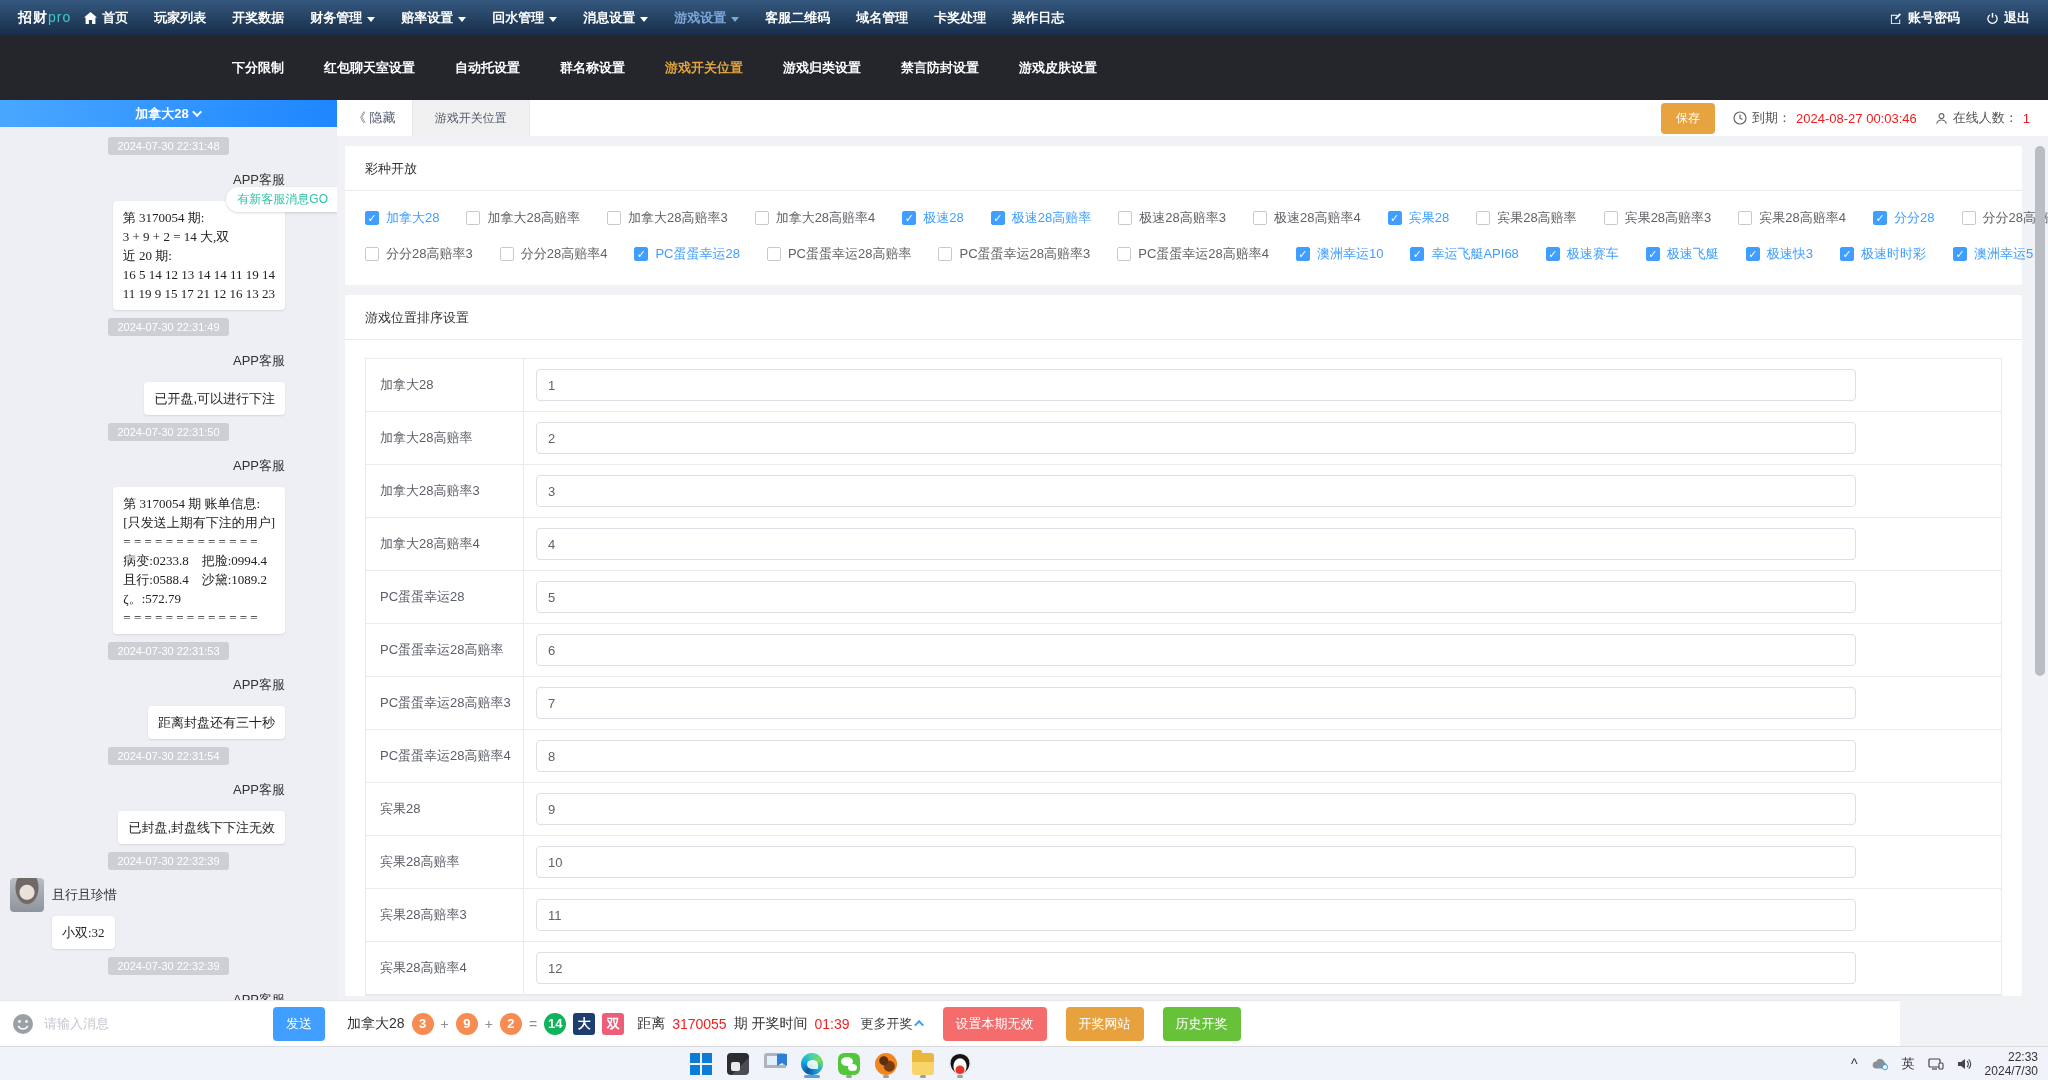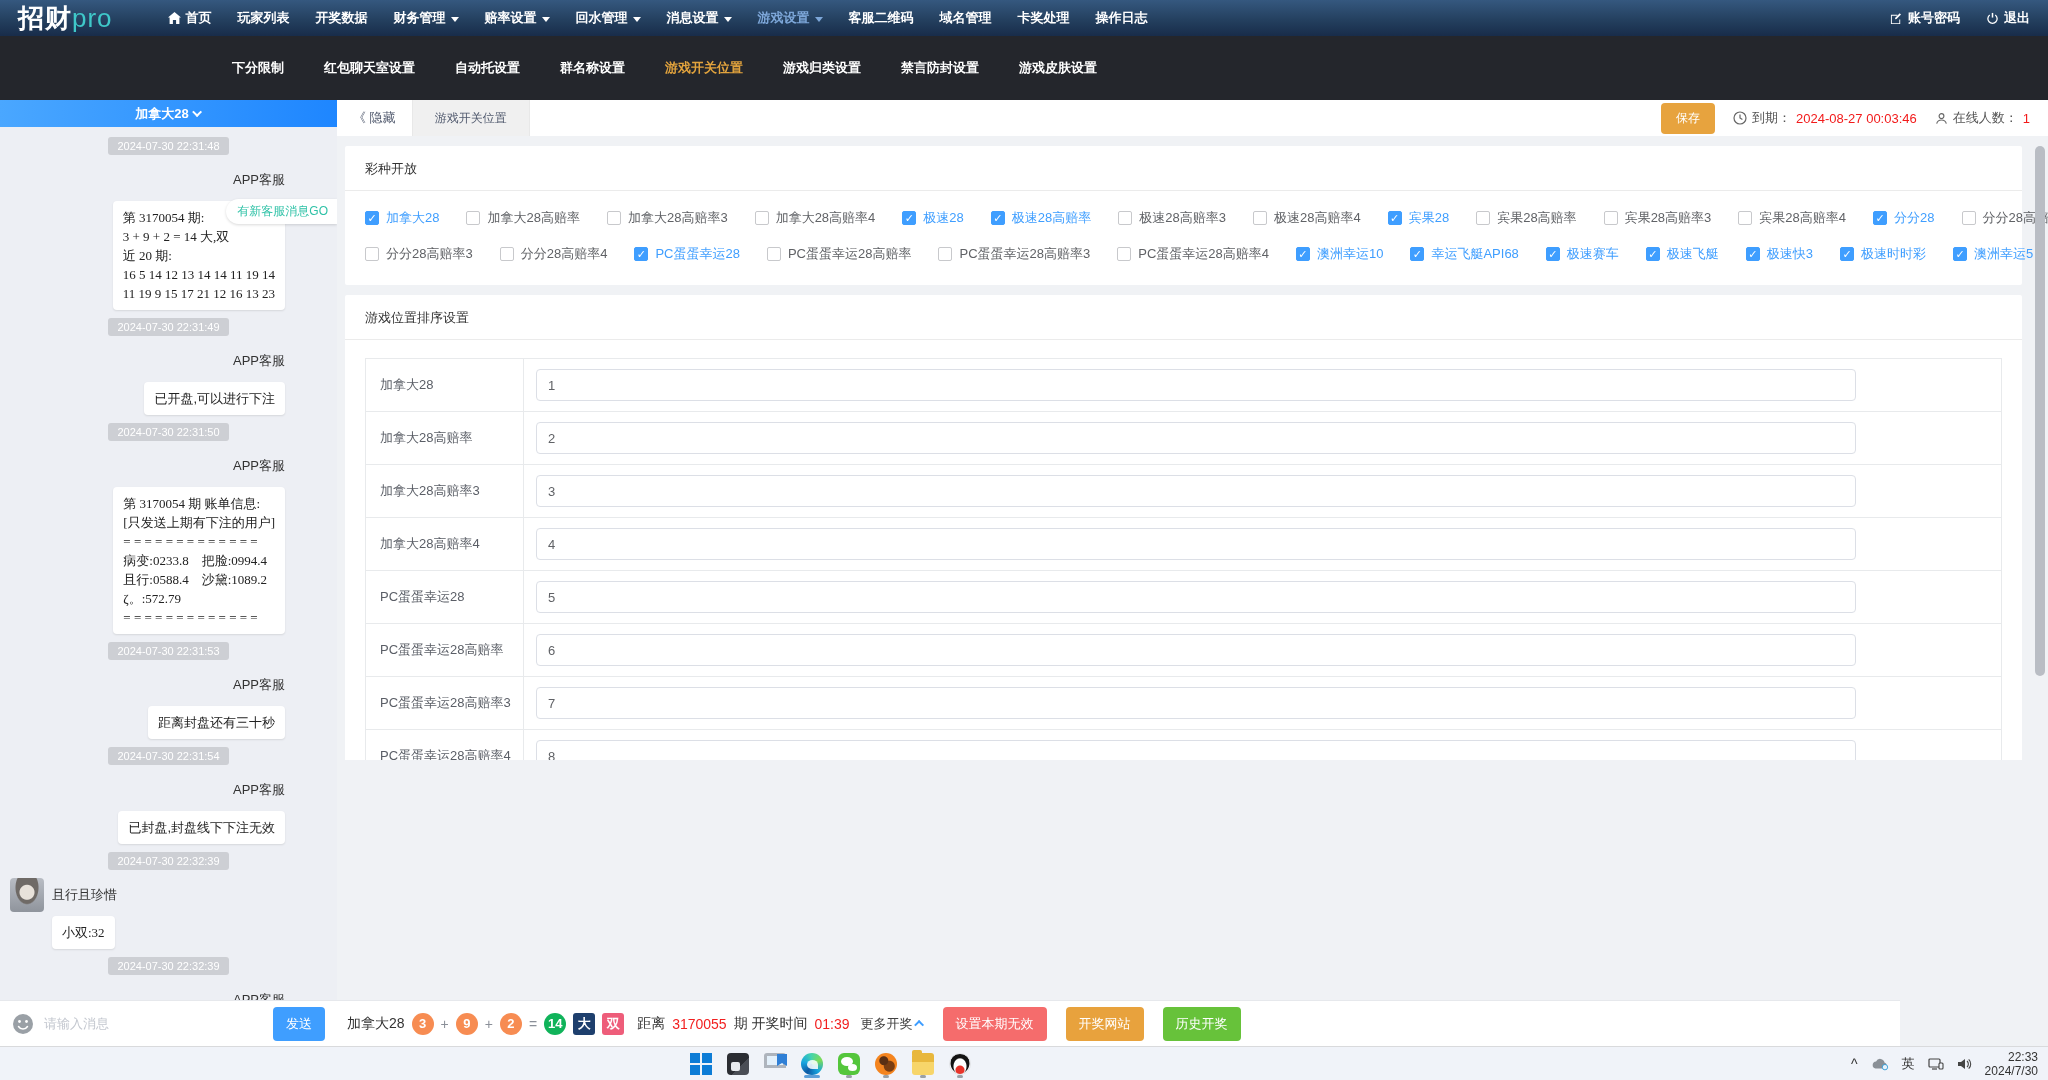--- a/index.html
+++ b/index.html
@@ -3,21 +3,21 @@
 <meta charset="utf-8">
 <style>
   * { margin:0; padding:0; box-sizing:border-box; }
   html,body { width:2048px; height:1080px; overflow:hidden; }
   body { font-family:"Liberation Sans","DejaVu Sans",sans-serif; background:#f0f2f5; position:relative; font-size:13px; }
 
   
   .topnav { position:absolute; left:0; top:0; width:2048px; height:36px;
     background:linear-gradient(180deg,#35587f 0%,#24405f 55%,#182c4a 100%);
     display:flex; align-items:center; padding:0 18px; color:#fff; z-index:30; }
-  .logo { font-size:26px; font-weight:bold; letter-spacing:1px; margin-right:42px; }
+  .logo { font-size:14px; font-weight:bold; letter-spacing:1px; }
   .logo .lg-sub { color:#3fc8c9; font-weight:normal; }
   .nav-item { display:flex; align-items:center; gap:5px; margin:0 13px; font-size:13px; font-weight:bold; cursor:pointer; white-space:nowrap; }
   .nav-item.active { color:#7da7d9;text-align:right; }
   .nav-item .caret { width:0; height:0; border-left:4px solid transparent; border-right:4px solid transparent; border-top:5px solid currentColor; display:none; margin-top:2px; }
   .nav-item.has-caret .caret { display:inline-block; }
   .nav-item .home-ic { display:none; }
   .nav-item.has-home .home-ic { display:inline-block; }
   .topnav-right { margin-left:auto; display:flex; align-items:center; gap:26px; }
   .topnav-right .nav-item { margin:0; font-weight:bold;justify-content:center; }
 
@@ -45,21 +45,21 @@
                 linear-gradient(180deg,#3a3d45,#23252b); }
   .avatar.user { background: radial-gradient(circle at 50% 42%, #e8e2da 0 7px, transparent 8px),
                 radial-gradient(ellipse at 50% 28%, #6f6a66 0 11px, transparent 12px),
                 linear-gradient(180deg,#b9bdc4,#8f949c); }
   .bubble-row { display:flex; }
   .msg.right .bubble-row { justify-content:flex-end; padding-right:42px; }
   .msg.left  .bubble-row { justify-content:flex-start; padding-left:42px; }
   .bubble { background:#fff; border-radius:4px; padding:7px 10px; font-size:13px; color:#222; line-height:19px;
     box-shadow:0 1px 2px rgba(0,0,0,.10); max-width:238px; }
   .bubble.serif { font-family:"Liberation Serif","DejaVu Serif",serif; }
-  .new-msg-pill { position:absolute; right:0; top:72px; background:#fff; color:#2fc2a7; font-size:12px; padding:4px 9px 4px 11px;
+  .new-msg-pill { position:absolute; right:0; top:60px; background:#fff; color:#2fc2a7; font-size:12px; padding:4px 9px 4px 11px;
     border-radius:14px 0 0 14px; box-shadow:0 1px 3px rgba(0,0,0,.15); cursor:pointer; z-index:5; white-space:nowrap; }
 
   
   .bottombar { position:absolute; left:0; top:1000px; width:1900px; height:46px; background:#fff; border-top:1px solid #e6e8ec;
     display:flex; align-items:center; z-index:22; }
   .chat-input-zone { width:337px; height:100%; display:flex; align-items:center; padding:0 12px; gap:10px; }
   .chat-input { border:none; outline:none; flex:1; font-size:13px; color:#333; background:transparent; }
   .chat-input::placeholder { color:#c3c7cf; }
   .send-btn { background:#3f9eff; color:#fff; border:none; border-radius:4px; font-size:13px; padding:8px 13px; cursor:pointer; }
   .lottery-zone { display:flex; align-items:center; gap:7px; padding-left:10px; font-size:14px; color:#333; }
@@ -72,21 +72,21 @@
   .op { color:#8a8f98; }
   .red { color:#f21f1f; }
   .more-link { color:#404040; cursor:pointer; display:flex; align-items:center; gap:4px; font-size:13px; margin-left:4px; }
   .chev-up { width:7px; height:7px; border-left:2px solid #3f9eff; border-top:2px solid #3f9eff; transform:rotate(45deg) translateY(2px); }
   .bb-btn { border:none; border-radius:4px; color:#fff; font-size:13px; padding:8px 13px; cursor:pointer; margin-left:12px; white-space:nowrap; }
   .bb-btn.red { background:#f56c6c; color:#fff; }
   .bb-btn.orange { background:#e8a23d; }
   .bb-btn.green { background:#67c23a; }
 
   
-  .main { position:absolute; left:337px; top:100px; width:1711px; height:660px; background:#f0f2f5; overflow:hidden; }
+  .main { position:absolute; left:337px; top:100px; width:1711px; height:900px; background:#f0f2f5; overflow:hidden; }
   .tabstrip { height:36px; background:#fff; display:flex; align-items:stretch; position:relative; }
   .hide-btn { display:flex; align-items:center; padding:0 16px; font-size:13px; color:#515a6e; cursor:pointer; gap:3px; }
   .tab { display:flex; align-items:center; padding:0 22px; background:#f0f0f0; font-size:12px; color:#515a6e;
     border-left:1px solid #e8e8e8; border-right:1px solid #e8e8e8; cursor:pointer; }
   .strip-right { position:absolute; right:18px; top:0; height:36px; display:flex; align-items:center; gap:18px; }
   .save-btn { background:#e7a33e; color:#fff; border:none; border-radius:4px; font-size:12px; padding:7px 15px; cursor:pointer; }
   .meta { display:flex; align-items:center; gap:5px; font-size:13px; color:#555; }
   .meta .val { color:#f21b1b; }
 
   .panel { background:#fff; margin:10px 26px 0 8px; border-radius:2px; }

